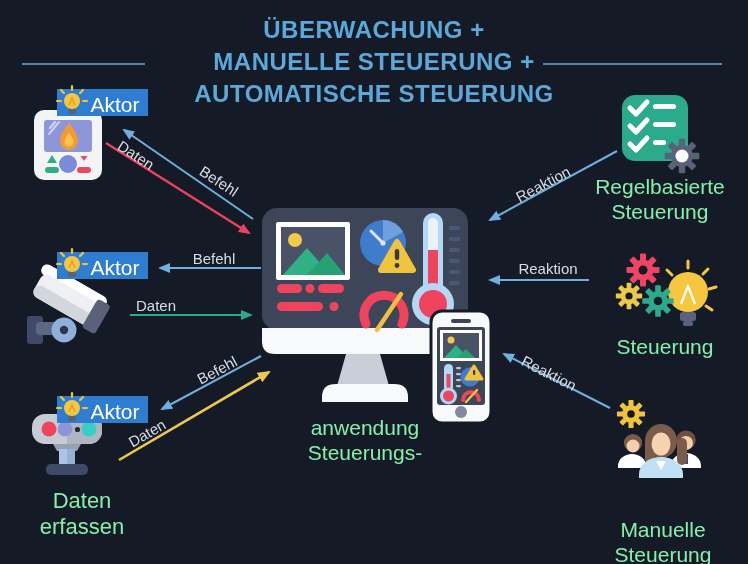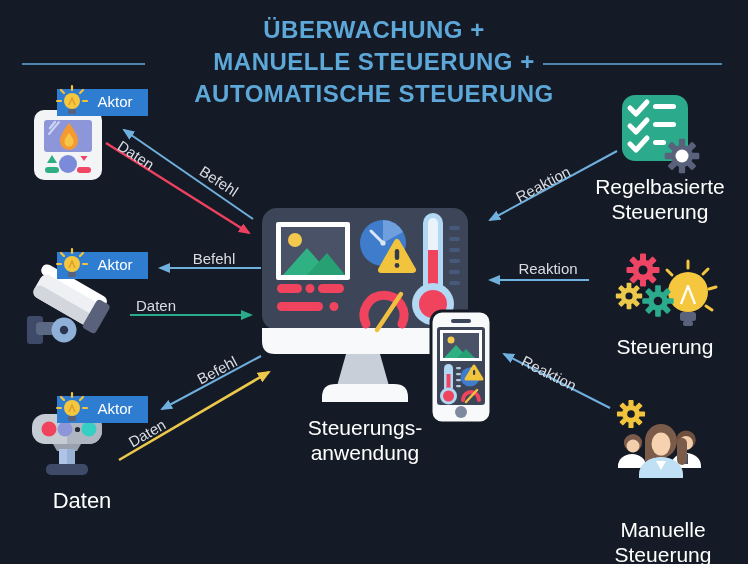--- a/index.html
+++ b/index.html
@@ -7,28 +7,28 @@
     position:relative;width:748px;height:564px;overflow:hidden;
     background:#151b26;font-family:"Liberation Sans",sans-serif;
   }
   .title-line{
     position:absolute;left:0;width:748px;text-align:center;
     color:#5da8d8;font-size:24px;font-weight:bold;letter-spacing:.5px;
   }
   .divider{position:absolute;height:2px;background:#4e84ae;}
   .aktor-text{
     position:absolute;width:62px;text-align:center;color:#ffffff;
-    font-size:15px;
+    font-size:21px;
   }
   .alabel{
     position:absolute;font-size:15px;color:#d9dde3;white-space:nowrap;
     transform:translate(-50%,-50%) rotate(var(--r,0deg));
   }
   .caption{
-    position:absolute;text-align:center;color:#ffffff;font-size:21px;line-height:1.18;
+    position:absolute;text-align:center;color:#86efac;font-size:21px;line-height:1.18;
   }
   .caption.big{font-size:22px;}
   svg{position:absolute;left:0;top:0;}
 </style>
 </head>
 <body>
 
 <div id="canvas">
 
   <svg width="748" height="564" viewBox="0 0 748 564" xmlns="http://www.w3.org/2000/svg" xmlns:xlink="http://www.w3.org/1999/xlink">
@@ -284,24 +284,25 @@
   <div class="alabel" style="left:214px;top:258px;">Befehl</div>
   <div class="alabel" style="left:156px;top:305px;">Daten</div>
   <div class="alabel" style="left:217px;top:370px;--r:-28deg;">Befehl</div>
   <div class="alabel" style="left:147px;top:433px;--r:-30deg;">Daten</div>
   <div class="alabel" style="left:543px;top:184px;--r:-28deg;">Reaktion</div>
   <div class="alabel" style="left:548px;top:268px;">Reaktion</div>
   <div class="alabel" style="left:549px;top:373px;--r:27deg;">Reaktion</div>
 
   <div class="caption big" style="left:12px;top:488px;width:140px;">
     <div>Daten</div>
+    <div>erfassen</div>
   </div>
   <div class="caption" style="left:280px;top:416px;width:170px;">
+    <div>anwendung</div>
     <div>Steuerungs-</div>
-    <div>anwendung</div>
   </div>
   <div class="caption" style="left:580px;top:175px;width:160px;">
     <div>Regelbasierte</div>
     <div>Steuerung</div>
   </div>
   <div class="caption" style="left:585px;top:335px;width:160px;">
     <div>Steuerung</div>
   </div>
   <div class="caption" style="left:583px;top:494px;width:160px;margin-top:24px;">
     <div>Manuelle</div>

